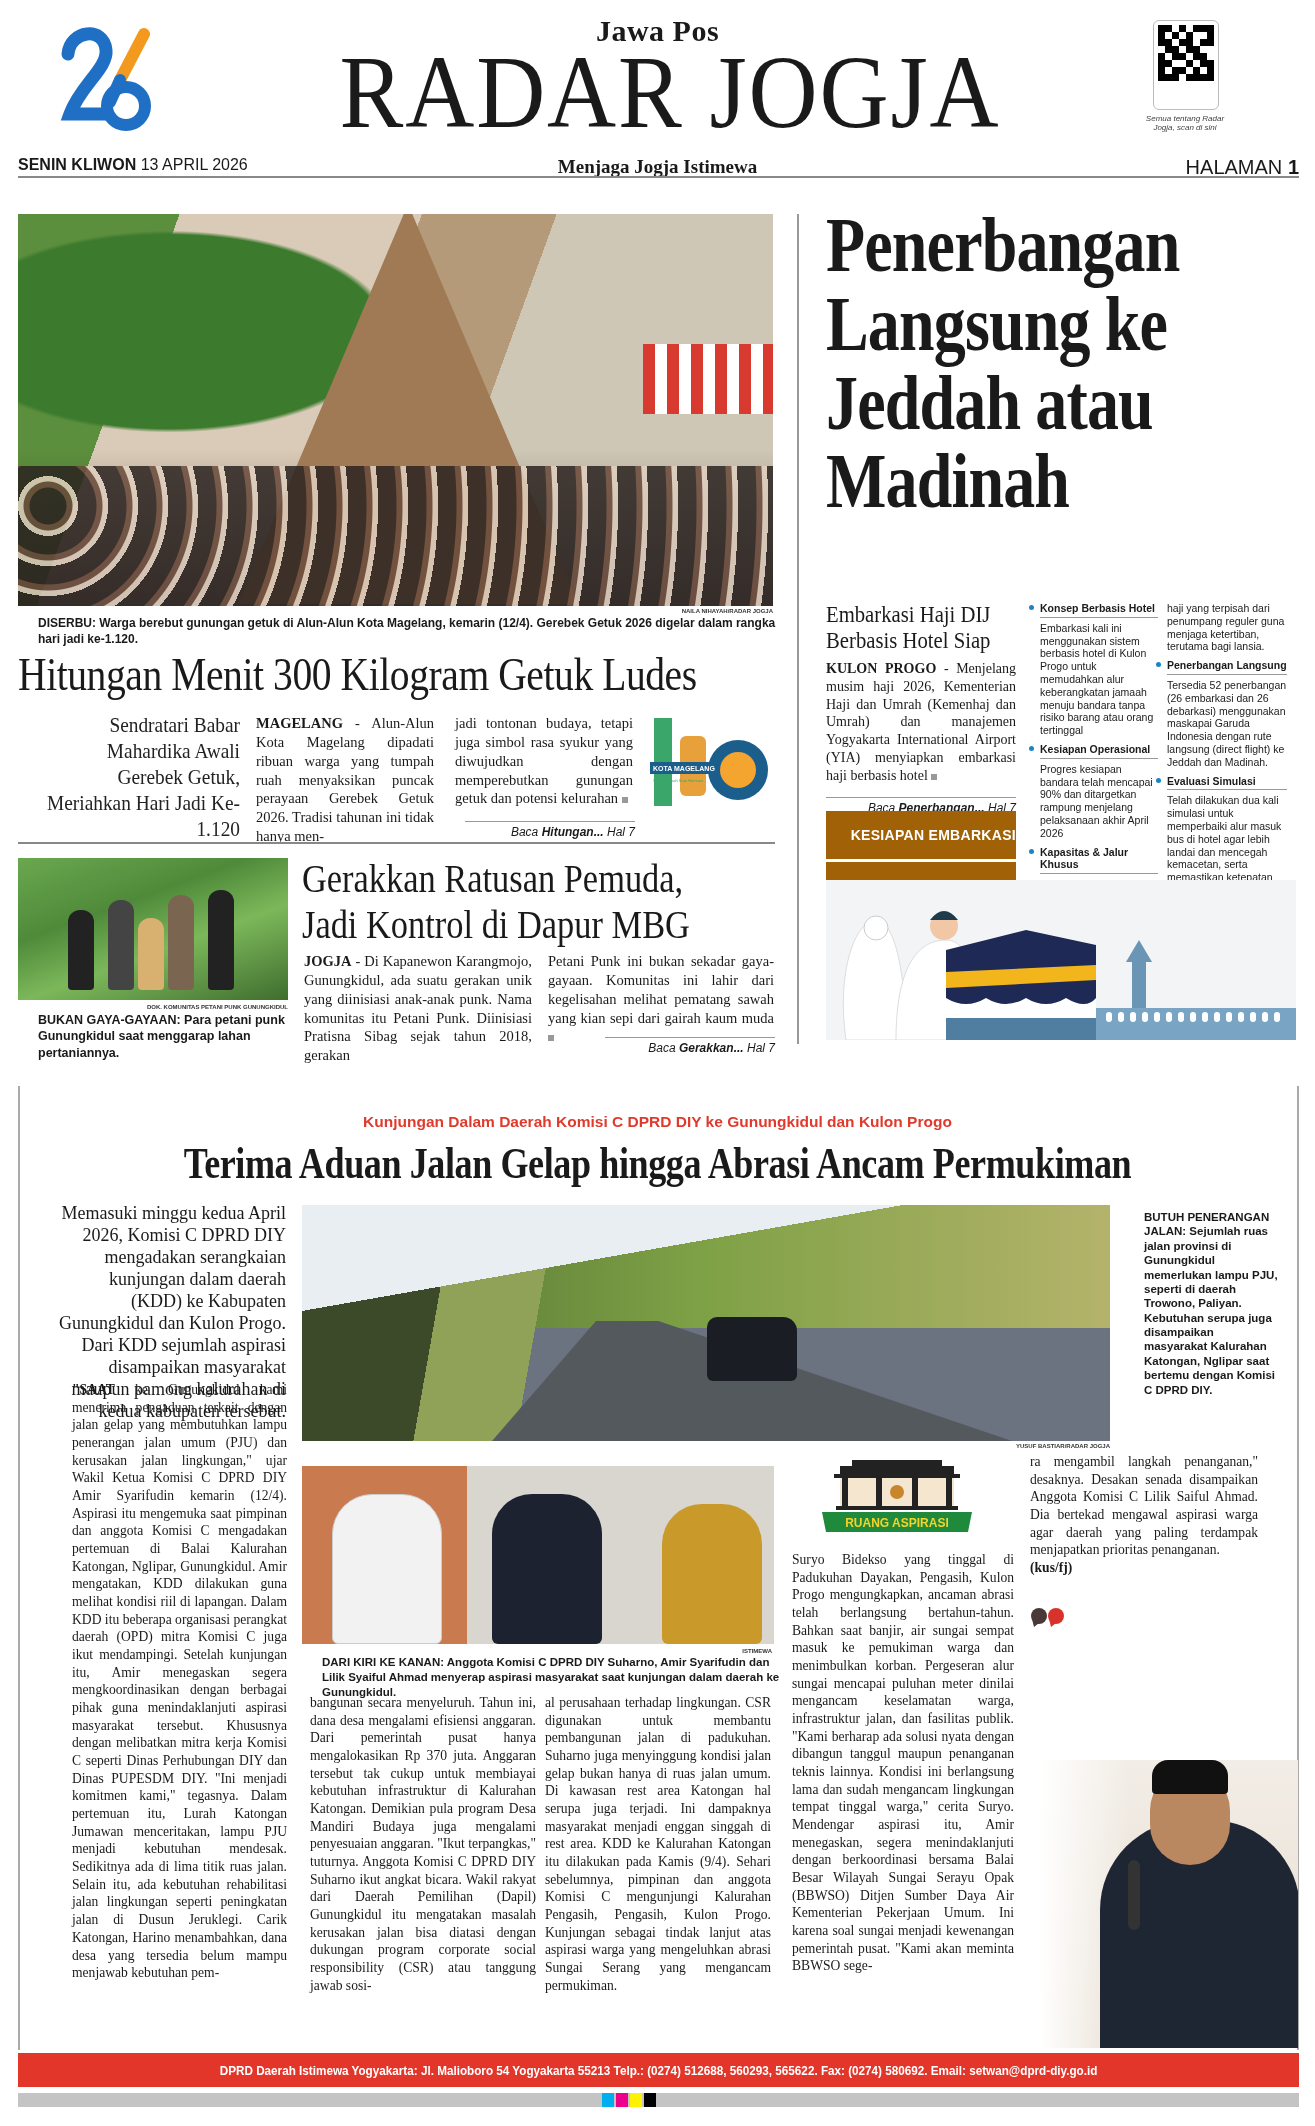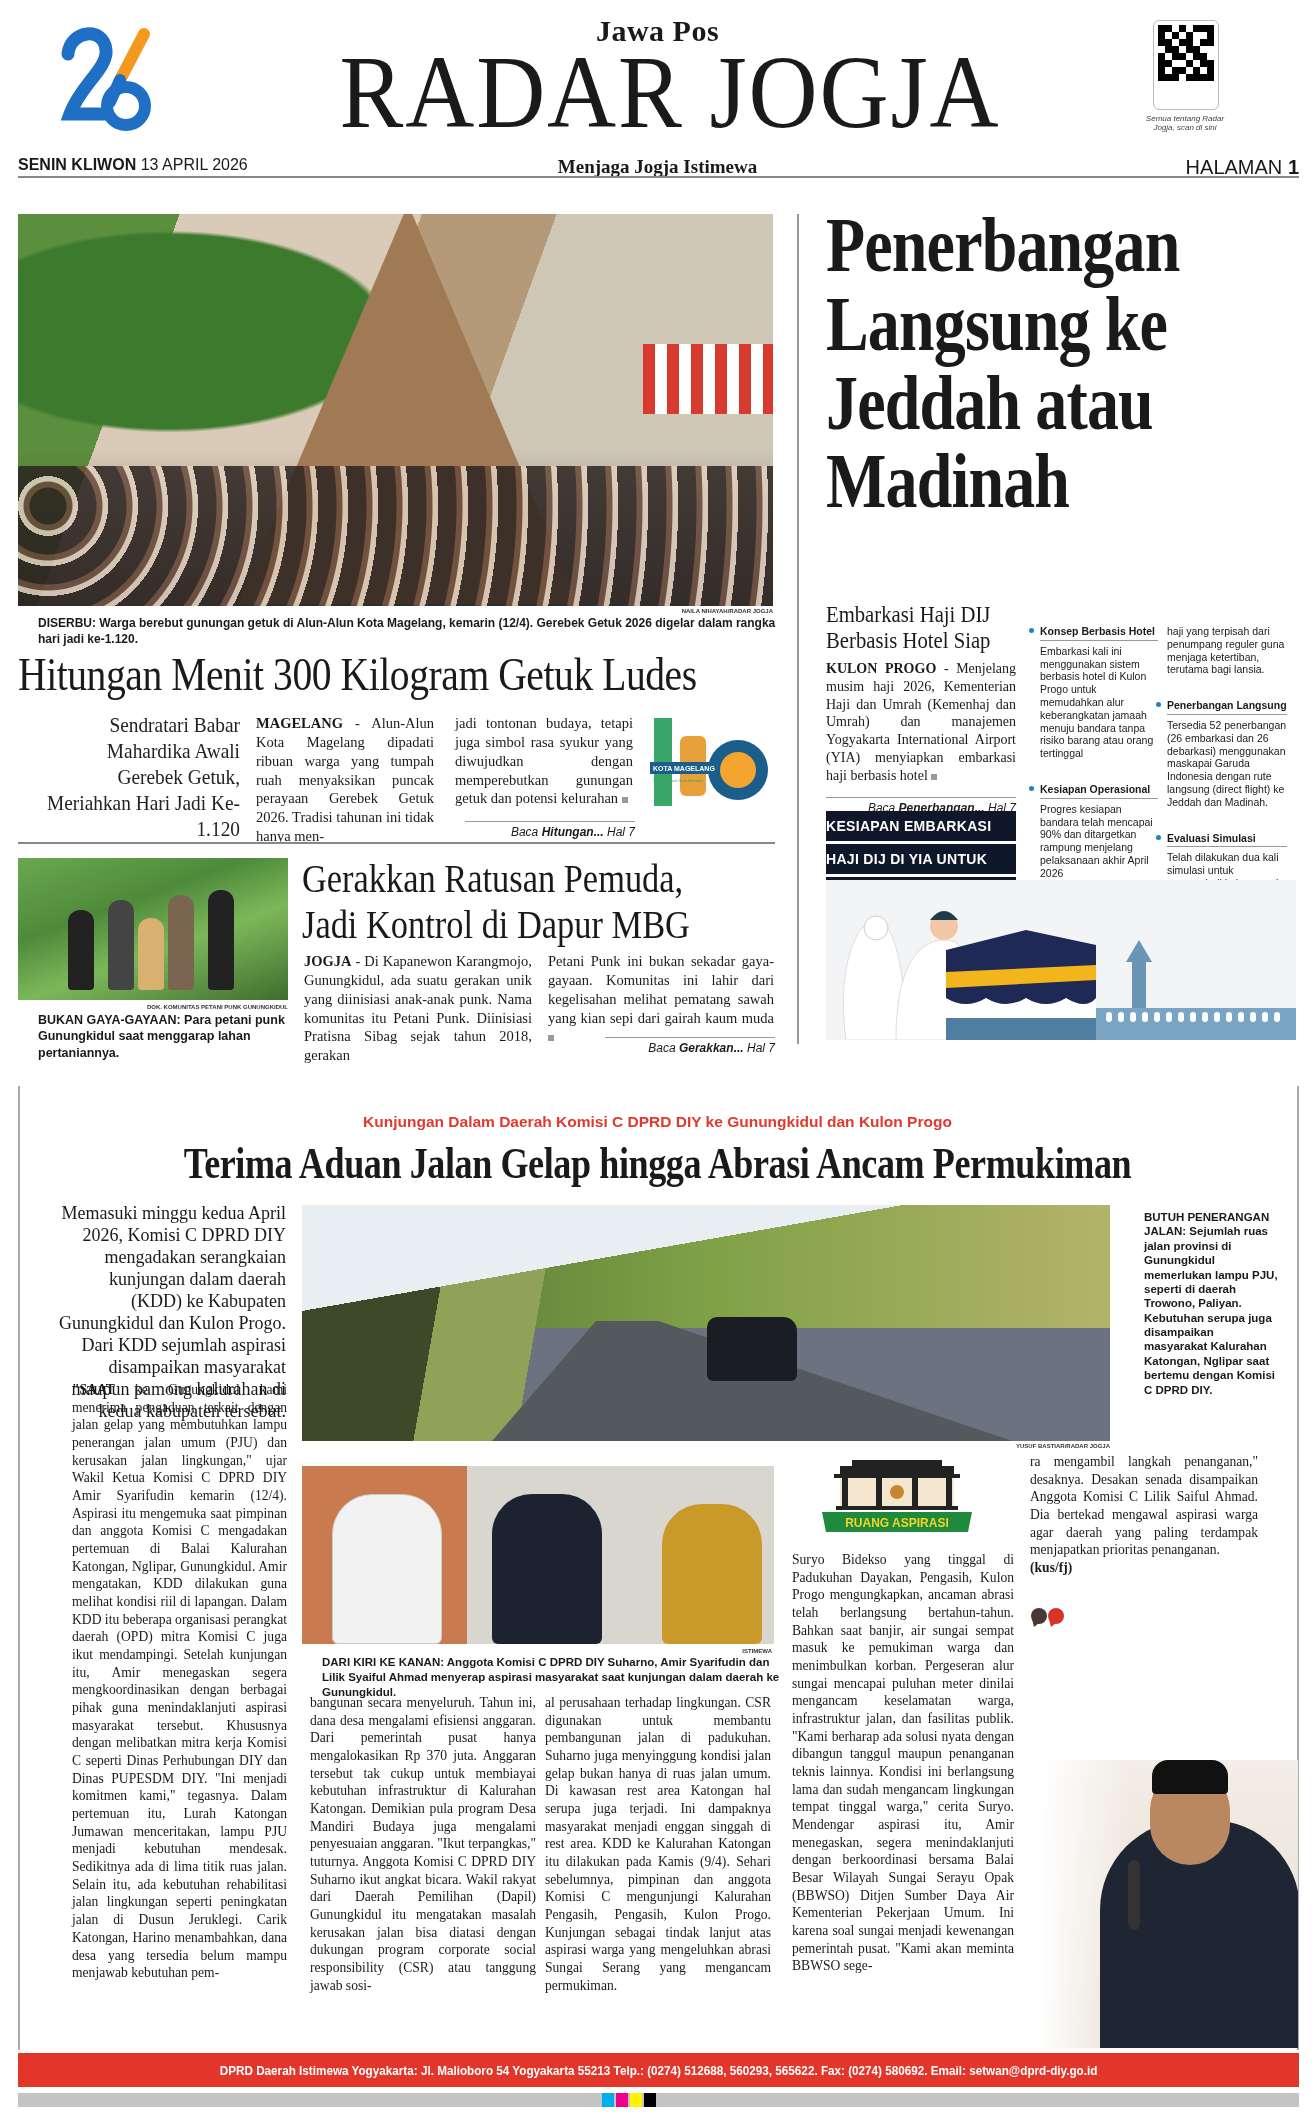--- a/index.html
+++ b/index.html
@@ -58,24 +58,24 @@
   .col-punk2 { left: 548px; top: 952px; width: 226px; }
   .baca-gerakkan { left: 605px; top: 1024px; width: 170px; }
 
   
   .vrule { left: 797px; top: 214px; width: 2px; height: 830px; background: #999; }
   .headline-haji { left: 826px; top: 206px; width: 480px; font-size: 78px; font-weight: bold; line-height: 1.01; transform: scaleX(0.82); transform-origin: left; letter-spacing: -1px; }
   .subhead-haji { left: 826px; top: 602px; width: 200px; font-size: 23px; line-height: 1.15; transform: scaleX(0.9); transform-origin: left; }
   .col-haji { left: 826px; top: 660px; width: 190px; font-size: 14px; line-height: 1.27; }
   .baca-pen { left: 826px; top: 784px; width: 190px; }
   .haji-banner { left: 826px; top: 811px; width: 190px; }
-  .haji-banner div { background: #0f172a; color: #fff; font-family: "Liberation Sans", sans-serif; font-weight: bold; font-size: 14px; text-align: left; margin-bottom: 3px; padding: 7px 0; letter-spacing: 0.3px; }
+  .haji-banner div { background: #a16207; color: #fff; font-family: "Liberation Sans", sans-serif; font-weight: bold; font-size: 14px; text-align: right; margin-bottom: 3px; padding: 16px 0; letter-spacing: 0.3px; }
   .haji-illus { left: 826px; top: 880px; width: 470px; height: 160px; }
   .haji-points { font-family: "Liberation Sans", sans-serif; font-size: 10.5px; line-height: 1.22; }
-  .haji-points .pt { margin-bottom: 6px; margin-top: 23px; }
+  .haji-points .pt { margin-bottom: 6px; }
   .haji-points .pt-title { font-weight: bold; font-size: 10.5px; position: relative; border-bottom: 1px solid #999; padding-bottom: 2px; margin-bottom: 4px; }
   .haji-points .pt-title::before { content: ""; position: absolute; left: -11px; top: 3px; width: 5px; height: 5px; border-radius: 50%; background: #1b84c8; }
   .pts-a { left: 1040px; top: 602px; width: 118px; }
   .pts-b { left: 1167px; top: 602px; width: 120px; }
 
   
   .adv-box { left: 18px; top: 1086px; width: 1281px; height: 964px; border-left: 2px solid #aaa; border-right: 2px solid #aaa; }
   .adv-kicker { left: 0; width: 1315px; top: 1113px; text-align: center; font-family: "Liberation Sans", sans-serif; color: #e03a2d; font-size: 15.5px; font-weight: bold; }
   .adv-headline { left: 0; width: 1315px; top: 1138px; text-align: center; font-size: 44px; font-weight: bold; transform: scaleX(0.82); letter-spacing: -0.5px; white-space: nowrap; }
   .adv-lede { left: 54px; top: 1203px; width: 232px; text-align: right; font-size: 18px; line-height: 1.22; }

